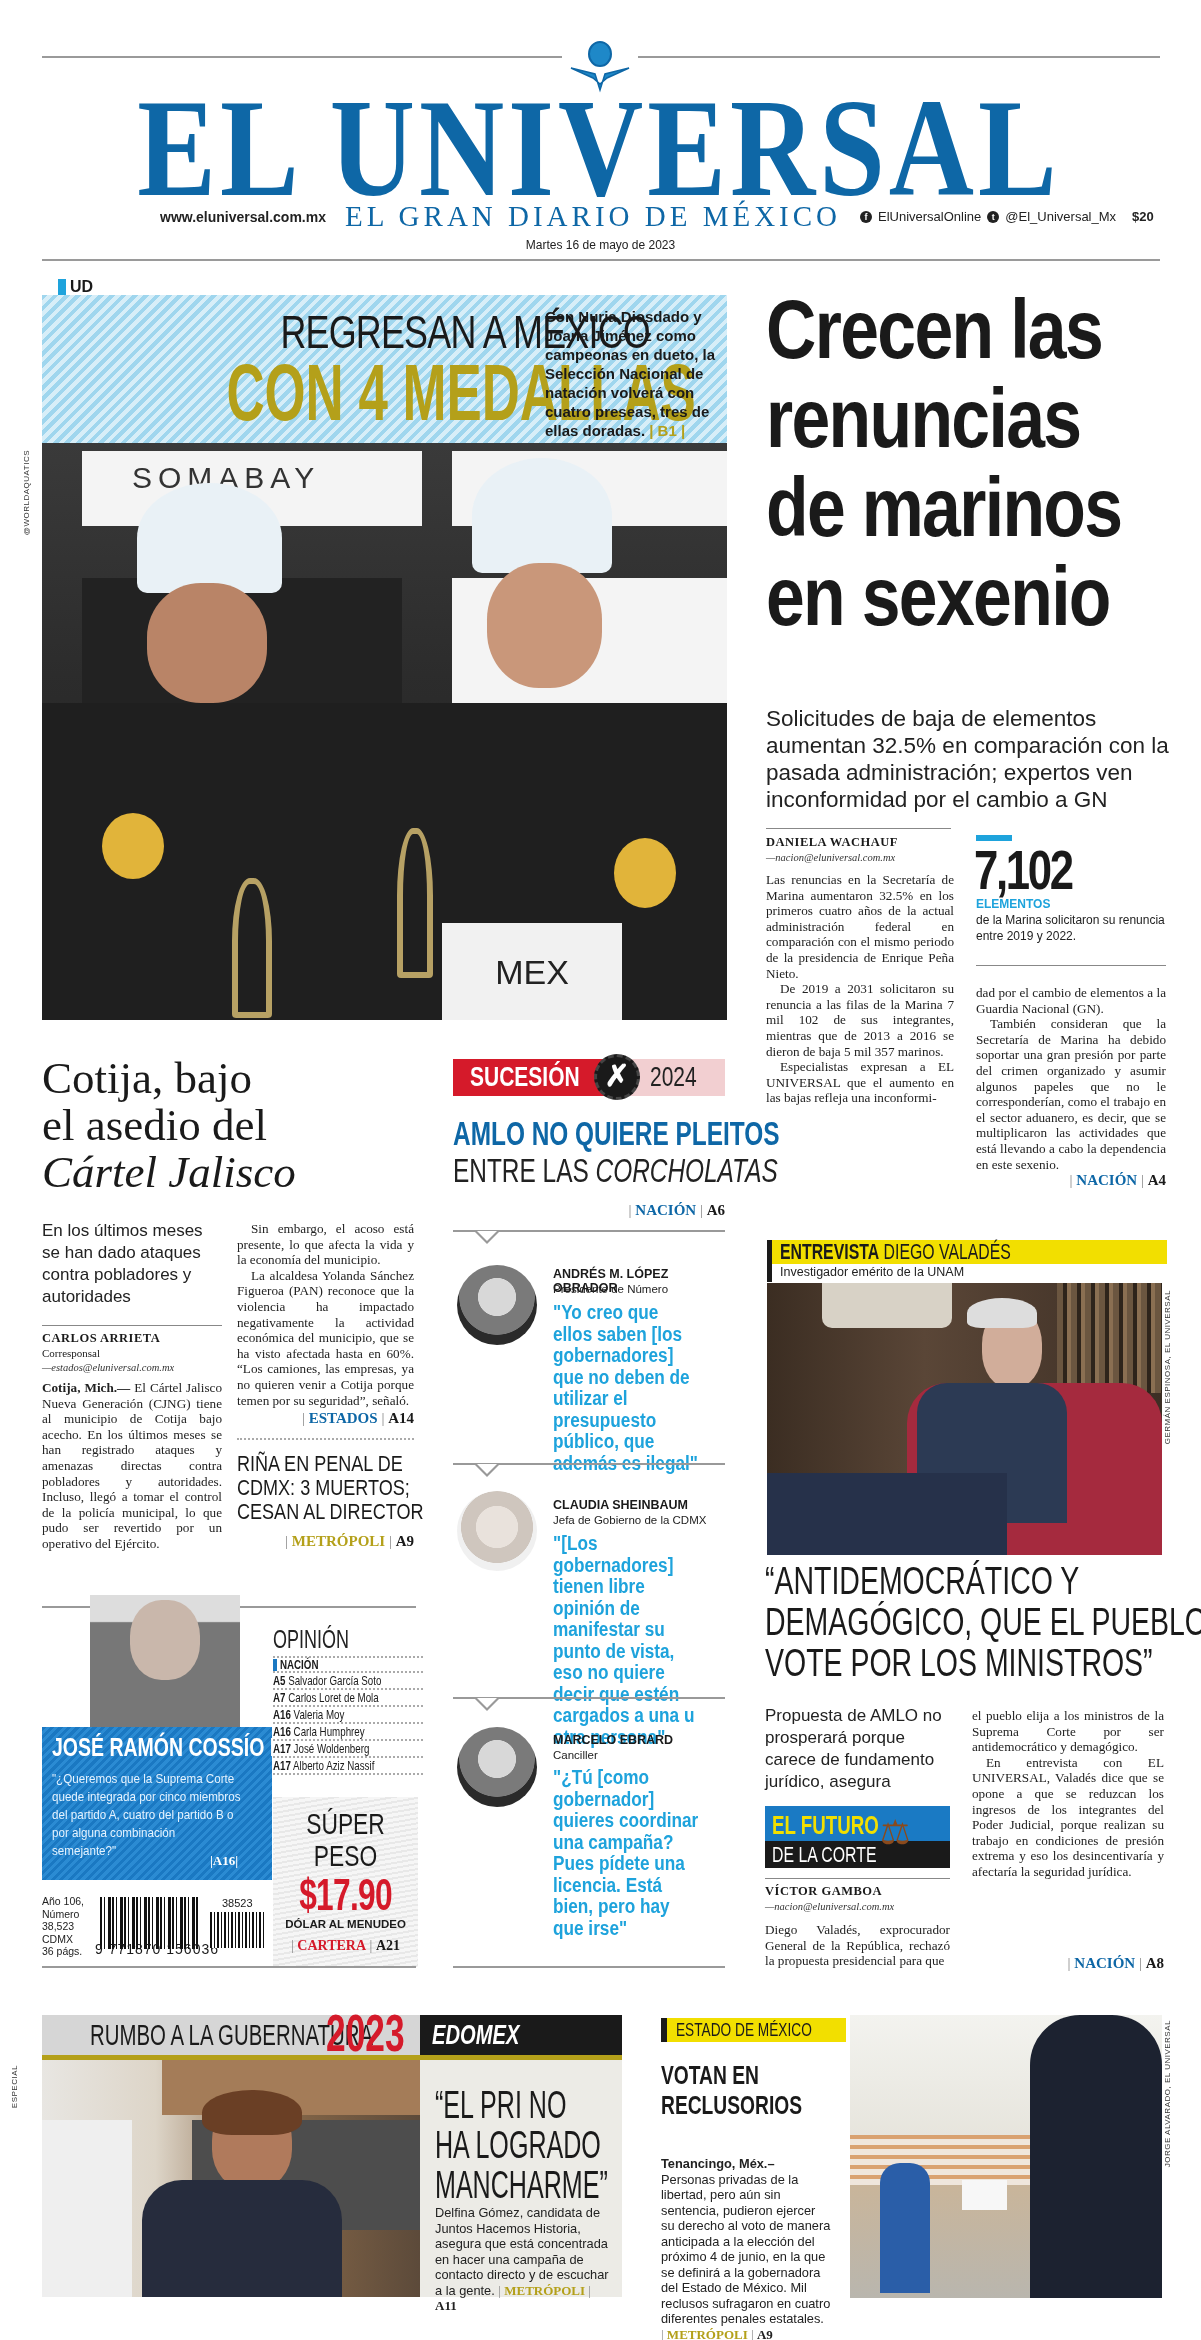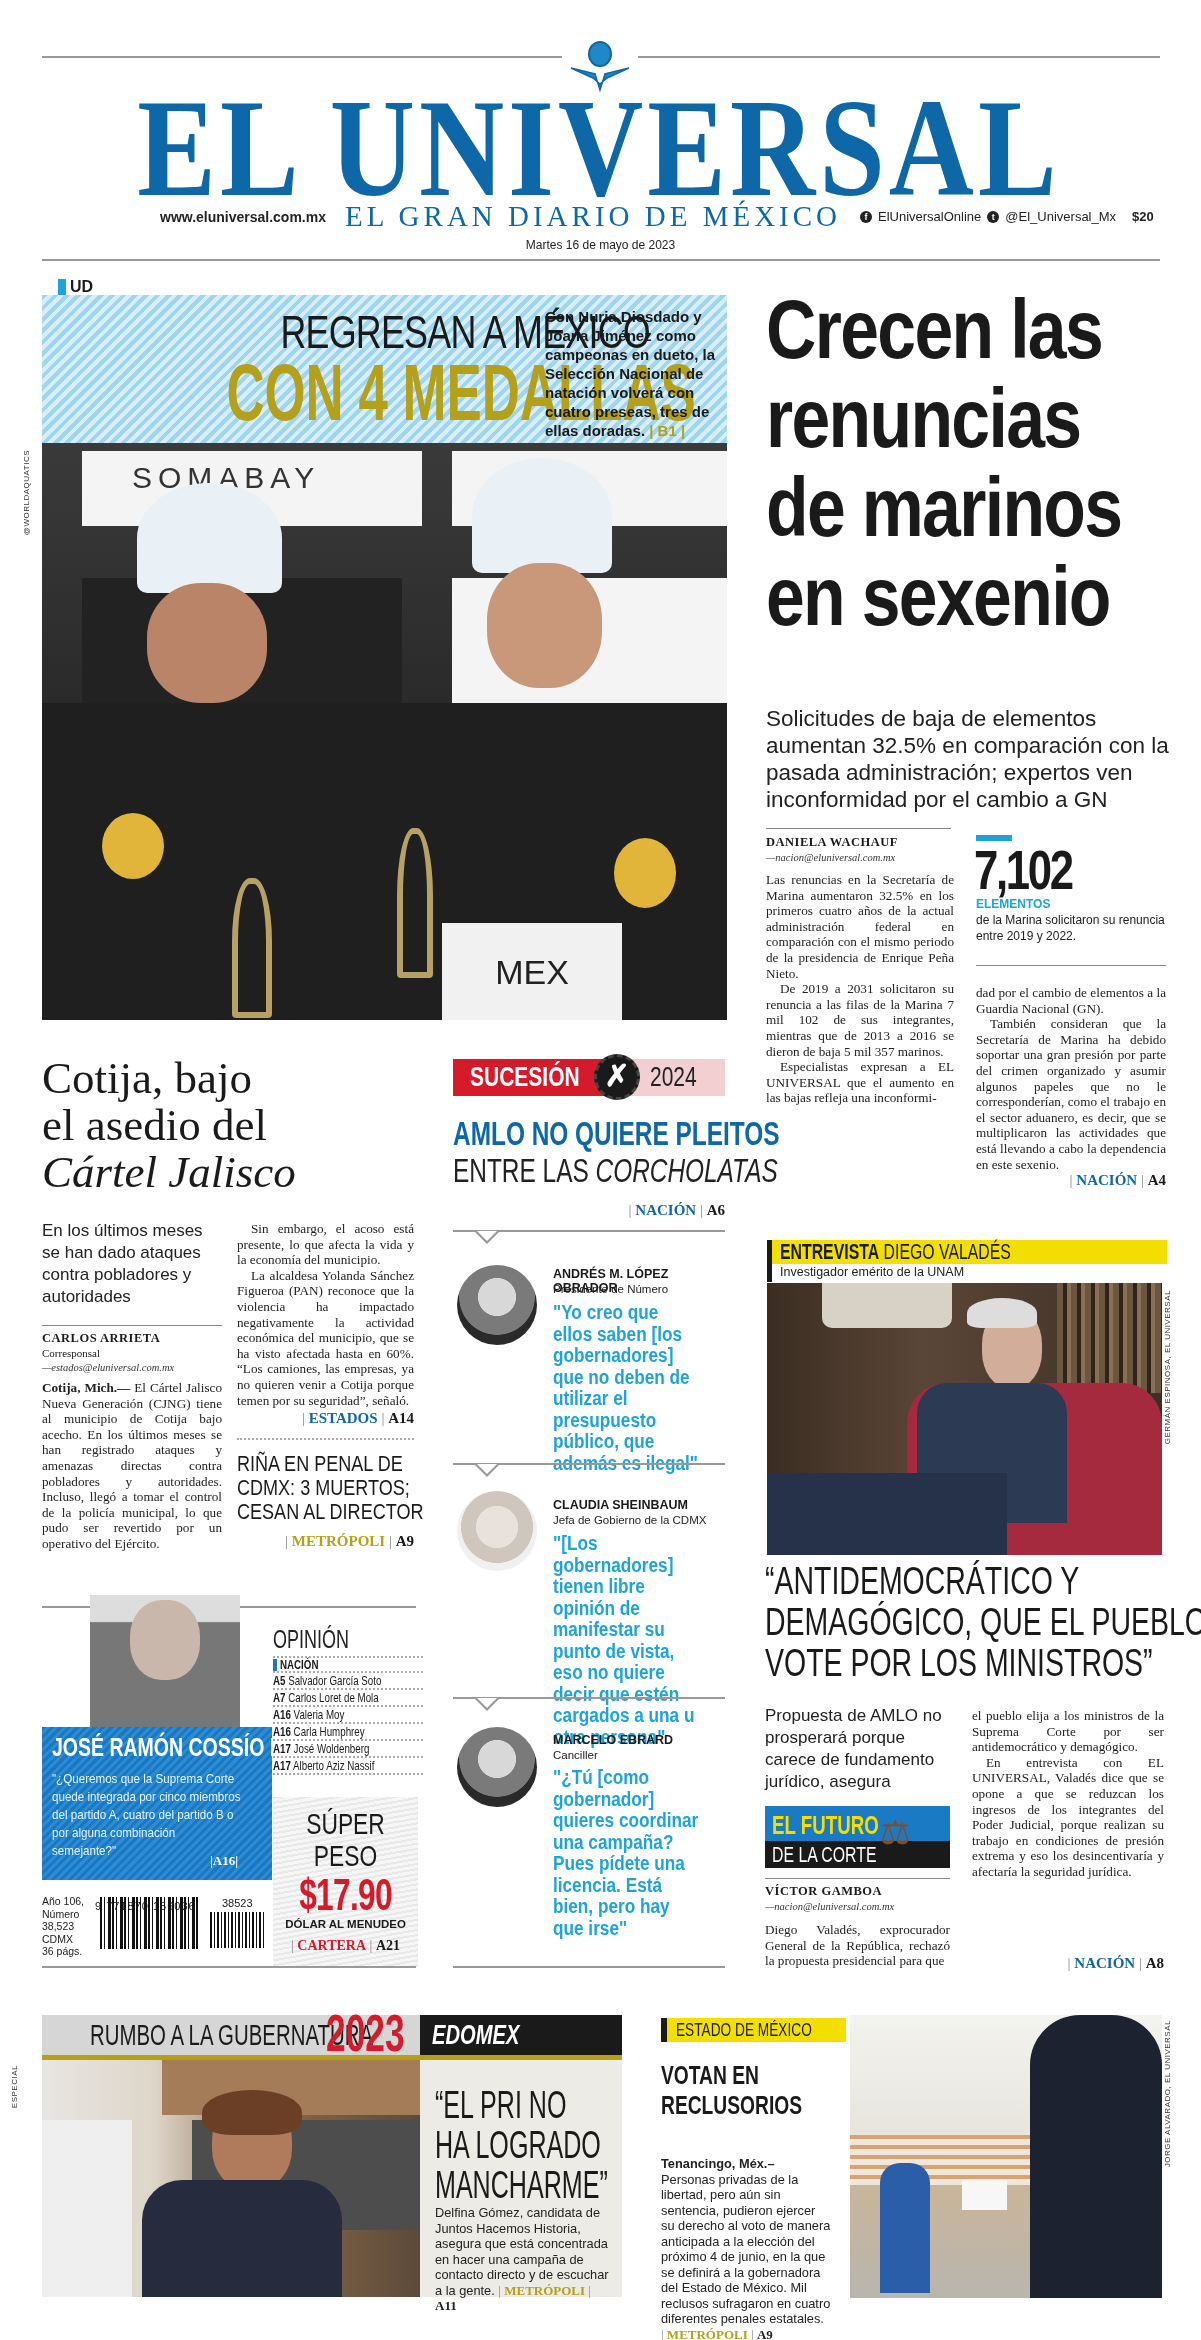--- a/index.html
+++ b/index.html
@@ -104,21 +104,21 @@
   .peso-box { position:absolute; left:273px; top:1797px; width:145px; height:170px;
     background: repeating-linear-gradient(170deg, #e8e8e8 0 2px, #f6f6f6 2px 5px); }
   .peso-title { position:absolute; left:273px; top:1808px; width:145px; text-align:center; font-size:30px; line-height:32px; color:#1a1a1a; transform:scaleX(0.76); }
   .peso-val { position:absolute; left:273px; top:1870px; width:145px; text-align:center; font-size:44px; font-weight:bold; color:#d51a2a; transform:scaleX(0.72); letter-spacing:-1px; }
   .peso-label { position:absolute; left:273px; top:1918px; width:145px; text-align:center; font-size:11.5px; font-weight:bold; }
   .peso-ref { position:absolute; left:273px; top:1938px; width:145px; text-align:center; font-family:"Liberation Serif", serif; font-weight:bold; font-size:14px; }
 
   .issue-info { position:absolute; left:42px; top:1895px; font-size:10.5px; line-height:12.5px; color:#222; }
   .barcode { position:absolute; left:100px; top:1897px; width:170px; height:52px;
     background: repeating-linear-gradient(90deg, #111 0 2px, #fff 2px 4px, #111 4px 5px, #fff 5px 8px, #111 8px 11px, #fff 11px 12px); }
-  .barcode-num { position:absolute; left:95px; top:1900px; font-size:11px; letter-spacing:1px; }
+  .barcode-num { position:absolute; left:95px; top:1941px; font-size:14px; letter-spacing:1px; }
   .barcode2 { position:absolute; left:210px; top:1912px; width:55px; height:36px;
     background: repeating-linear-gradient(90deg, #111 0 2px, #fff 2px 4px, #111 4px 5px, #fff 5px 7px); }
   .barcode2-num { position:absolute; left:222px; top:1897px; font-size:11px; }
 
   
   .ent-bar { position:absolute; left:767px; top:1240px; width:400px; height:24px; background:#f2df00; }
   .ent-edge { position:absolute; left:767px; top:1240px; width:5px; height:42px; background:#1a1a1a; }
   .ent-label { position:absolute; left:780px; top:1240px; font-size:22px; line-height:24px; transform:scaleX(0.72); transform-origin:left; white-space:nowrap; }
   .ent-label b { font-weight:bold; }
   .ent-sub { position:absolute; left:780px; top:1265px; font-size:12.5px; color:#222; }

